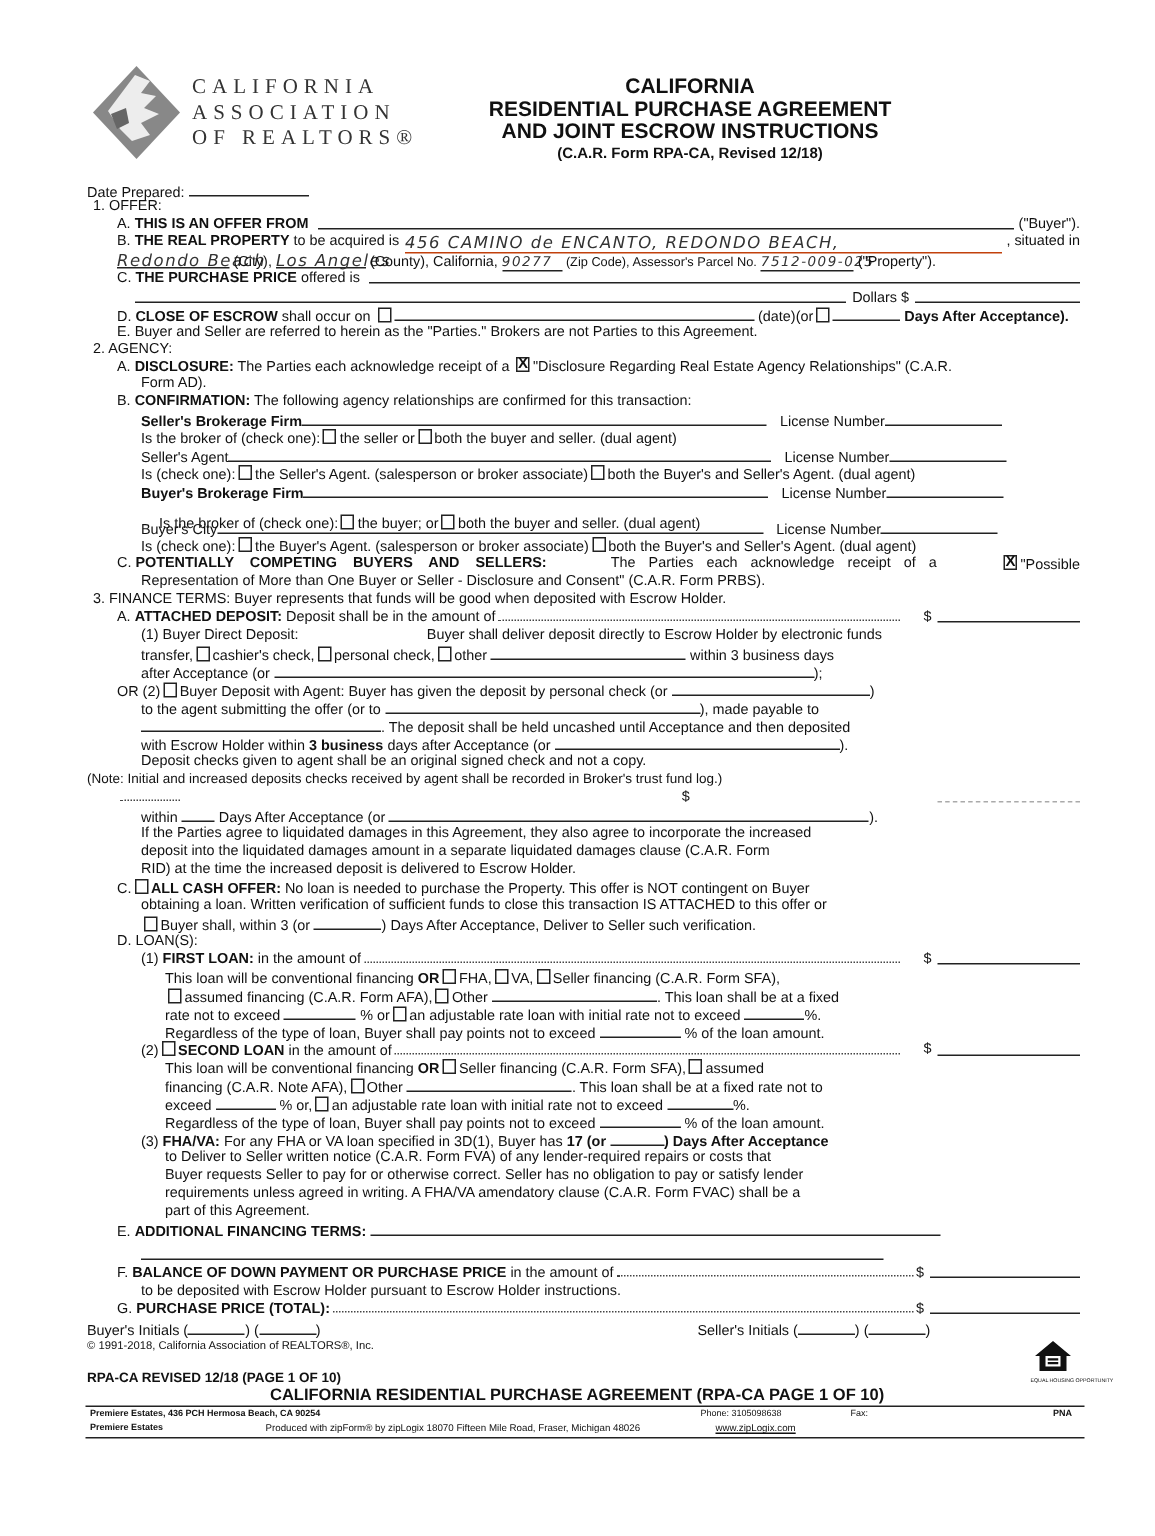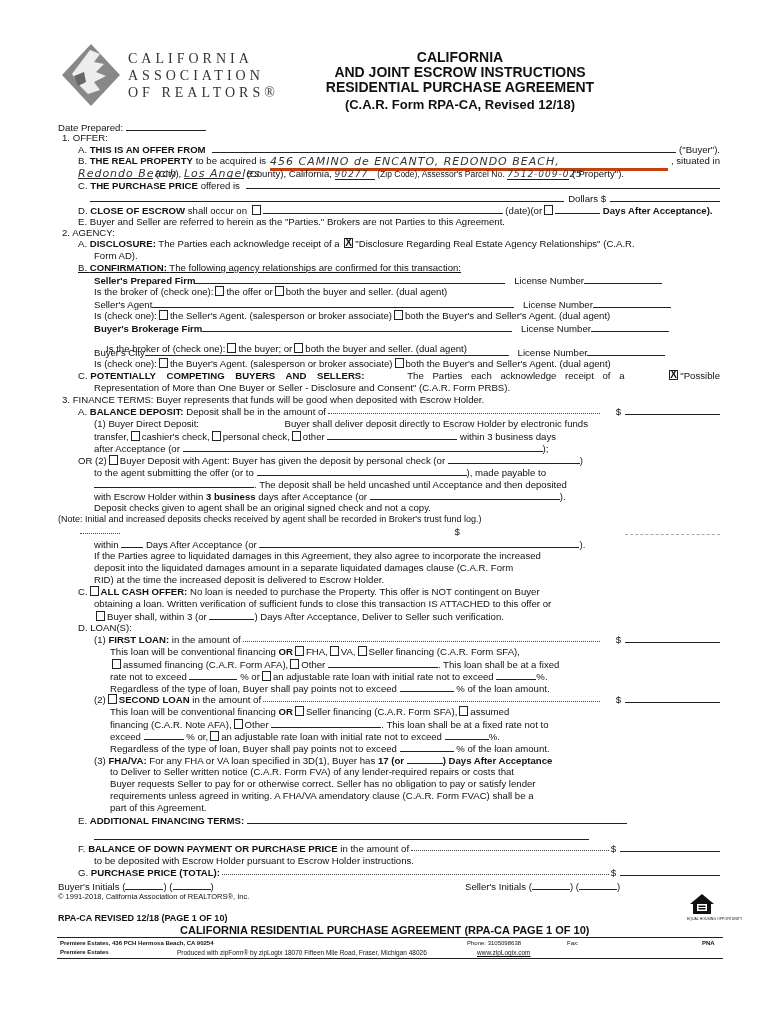--- a/index.html
+++ b/index.html
@@ -26,44 +26,44 @@
     <path d="M14,34 L24,30 L26,40 L18,44 Z" fill="#666"></path>
   </svg>
 </div>
 <div class="abs logo-text" style="left:128px;top:50px;">
   <div>CALIFORNIA</div>
   <div>ASSOCIATION</div>
   <div>OF REALTORS®</div>
 </div>
 <div class="abs" style="left:295px;top:50px;width:330px;">
   <div class="title">CALIFORNIA</div>
+  <div class="title">RESIDENTIAL PURCHASE AGREEMENT</div>
   <div class="title">AND JOINT ESCROW INSTRUCTIONS</div>
-  <div class="title">RESIDENTIAL PURCHASE AGREEMENT</div>
-  <div style="text-align:center;font-size:13px;font-weight:bold;margin-top:2px;">(C.A.R. Form RPA-CA, Revised 12/18)</div>
+  <div style="text-align:center;font-size:10px;font-weight:bold;margin-top:2px;">(C.A.R. Form RPA-CA, Revised 12/18)</div>
 </div>
 
 <div class="abs" style="left:58px;top:121px;">
   <span>Date Prepared:</span>
   <span class="ul" style="width:80px;"></span>
 </div>
 
 <div class="abs" style="left:62px;top:132px;">
   <span>1.</span> <span>OFFER:</span>
 </div>
 <div class="abs" style="left:78px;top:144px;width:642px;">
   <div class="just">
       <span><span>A.</span> <span class="b">THIS IS AN OFFER FROM</span></span>
       <span style="flex:1;border-bottom:1px solid #222;margin:0 3px 2px 6px;"></span>
       <span>("Buyer").</span>
     </div>
 </div>
 <div class="abs" style="left:78px;top:155px;width:642px;">
   <div class="just">
       <span><span>B.</span> <span class="b">THE REAL PROPERTY</span> <span>to be acquired is</span></span>
-  <span style="flex:1;border-bottom:3px solid #c2410c;margin:0 3px 0 4px;"><span class="hw">456 CAMINO de ENCANTO, REDONDO BEACH,</span></span>
+  <span style="flex:1;border-bottom:1px solid #c2410c;margin:0 3px 0 4px;"><span class="hw">456 CAMINO de ENCANTO, REDONDO BEACH,</span></span>
       <span>, situated in</span>
     </div>
 </div>
 <div class="abs" style="left:78px;top:167px;width:642px;">
   <span class="ul" style="width:75px;height:11px;"><span class="hw">Redondo Beach</span></span>
   <span>(City),</span>
   <span class="ul" style="width:60px;height:11px;"><span class="hw">Los Angeles</span></span>
   <span>(County), California,</span>
   <span class="ul" style="width:40px;height:11px;"><span class="hw" style="font-size:9px;">90277</span></span>
   <span style="font-size:8.5px;">(Zip Code), Assessor's Parcel No.</span>
@@ -94,29 +94,29 @@
 </div>
 
 <div class="abs" style="left:62px;top:227px;">
   <span>2.</span> <span>AGENCY:</span>
 </div>
 <div class="abs" style="left:78px;top:238px;width:642px;">
   <span>A.</span> <span class="b">DISCLOSURE:</span> <span>The Parties each acknowledge receipt of a</span>
   <span class="cb x"></span><span>"Disclosure Regarding Real Estate Agency Relationships" (C.A.R.</span>
 </div>
 <div class="abs" style="left:94px;top:250px;">Form AD).</div>
-<div class="abs" style="left:78px;top:262px;text-decoration:underline;">
+<div class="abs" style="left:78px;top:262px;">
   <span>B.</span> <span class="b">CONFIRMATION:</span> <span>The following agency relationships are confirmed for this transaction:</span>
 </div>
 <div class="abs" style="left:94px;top:274px;width:626px;">
-  <span class="b">Seller's Prepared Firm</span><span class="ul" style="width:310px;"></span>
+  <span class="b">Seller's Brokerage Firm</span><span class="ul" style="width:310px;"></span>
   <span style="margin-left:6px;">License Number</span><span class="ul" style="width:78px;"></span>
 </div>
 <div class="abs" style="left:94px;top:286px;">
-  <span>Is the broker of (check one):</span><span class="cb"></span><span>the offer or</span><span class="cb"></span><span>both the buyer and seller. (dual agent)</span>
+  <span>Is the broker of (check one):</span><span class="cb"></span><span>the seller or</span><span class="cb"></span><span>both the buyer and seller. (dual agent)</span>
 </div>
 <div class="abs" style="left:94px;top:298px;width:626px;">
   <span>Seller's Agent</span><span class="ul" style="width:362px;"></span>
   <span style="margin-left:6px;">License Number</span><span class="ul" style="width:78px;"></span>
 </div>
 <div class="abs" style="left:94px;top:310px;">
   <span>Is (check one):</span><span class="cb"></span><span>the Seller's Agent. (salesperson or broker associate)</span><span class="cb"></span><span>both the Buyer's and Seller's Agent. (dual agent)</span>
 </div>
 <div class="abs" style="left:94px;top:322px;width:626px;">
   <span class="b">Buyer's Brokerage Firm</span><span class="ul" style="width:310px;"></span>
@@ -139,21 +139,21 @@
       <span><span class="cb x"></span><span>"Possible</span></span>
     </div>
 </div>
 <div class="abs" style="left:94px;top:382px;">Representation of More than One Buyer or Seller - Disclosure and Consent" (C.A.R. Form PRBS).</div>
 
 <div class="abs" style="left:62px;top:394px;">
   <span>3.</span> <span>FINANCE TERMS:</span> <span>Buyer represents that funds will be good when deposited with Escrow Holder.</span>
 </div>
 <div class="abs" style="left:78px;top:406px;width:642px;">
   <div class="just">
-      <span><span>A.</span> <span class="b">BALANCE DEPOSIT:</span> <span>Deposit shall be in the amount of</span></span>
+      <span><span>A.</span> <span class="b">ATTACHED DEPOSIT:</span> <span>Deposit shall be in the amount of</span></span>
       <span class="dots" style="max-width:300px;"></span>
       <span style="width:14px;"></span>
       <span>$</span>
       <span style="width:95px;border-bottom:1px solid #222;margin:0 0 2px 4px;"></span>
     </div>
 </div>
 <div class="abs" style="left:94px;top:418px;width:494px;">
   <div class="just">
       <span>(1) Buyer Direct Deposit:</span>
       <span class="b" style="font-weight:normal;">Buyer shall deliver deposit directly to Escrow Holder by electronic funds</span>

